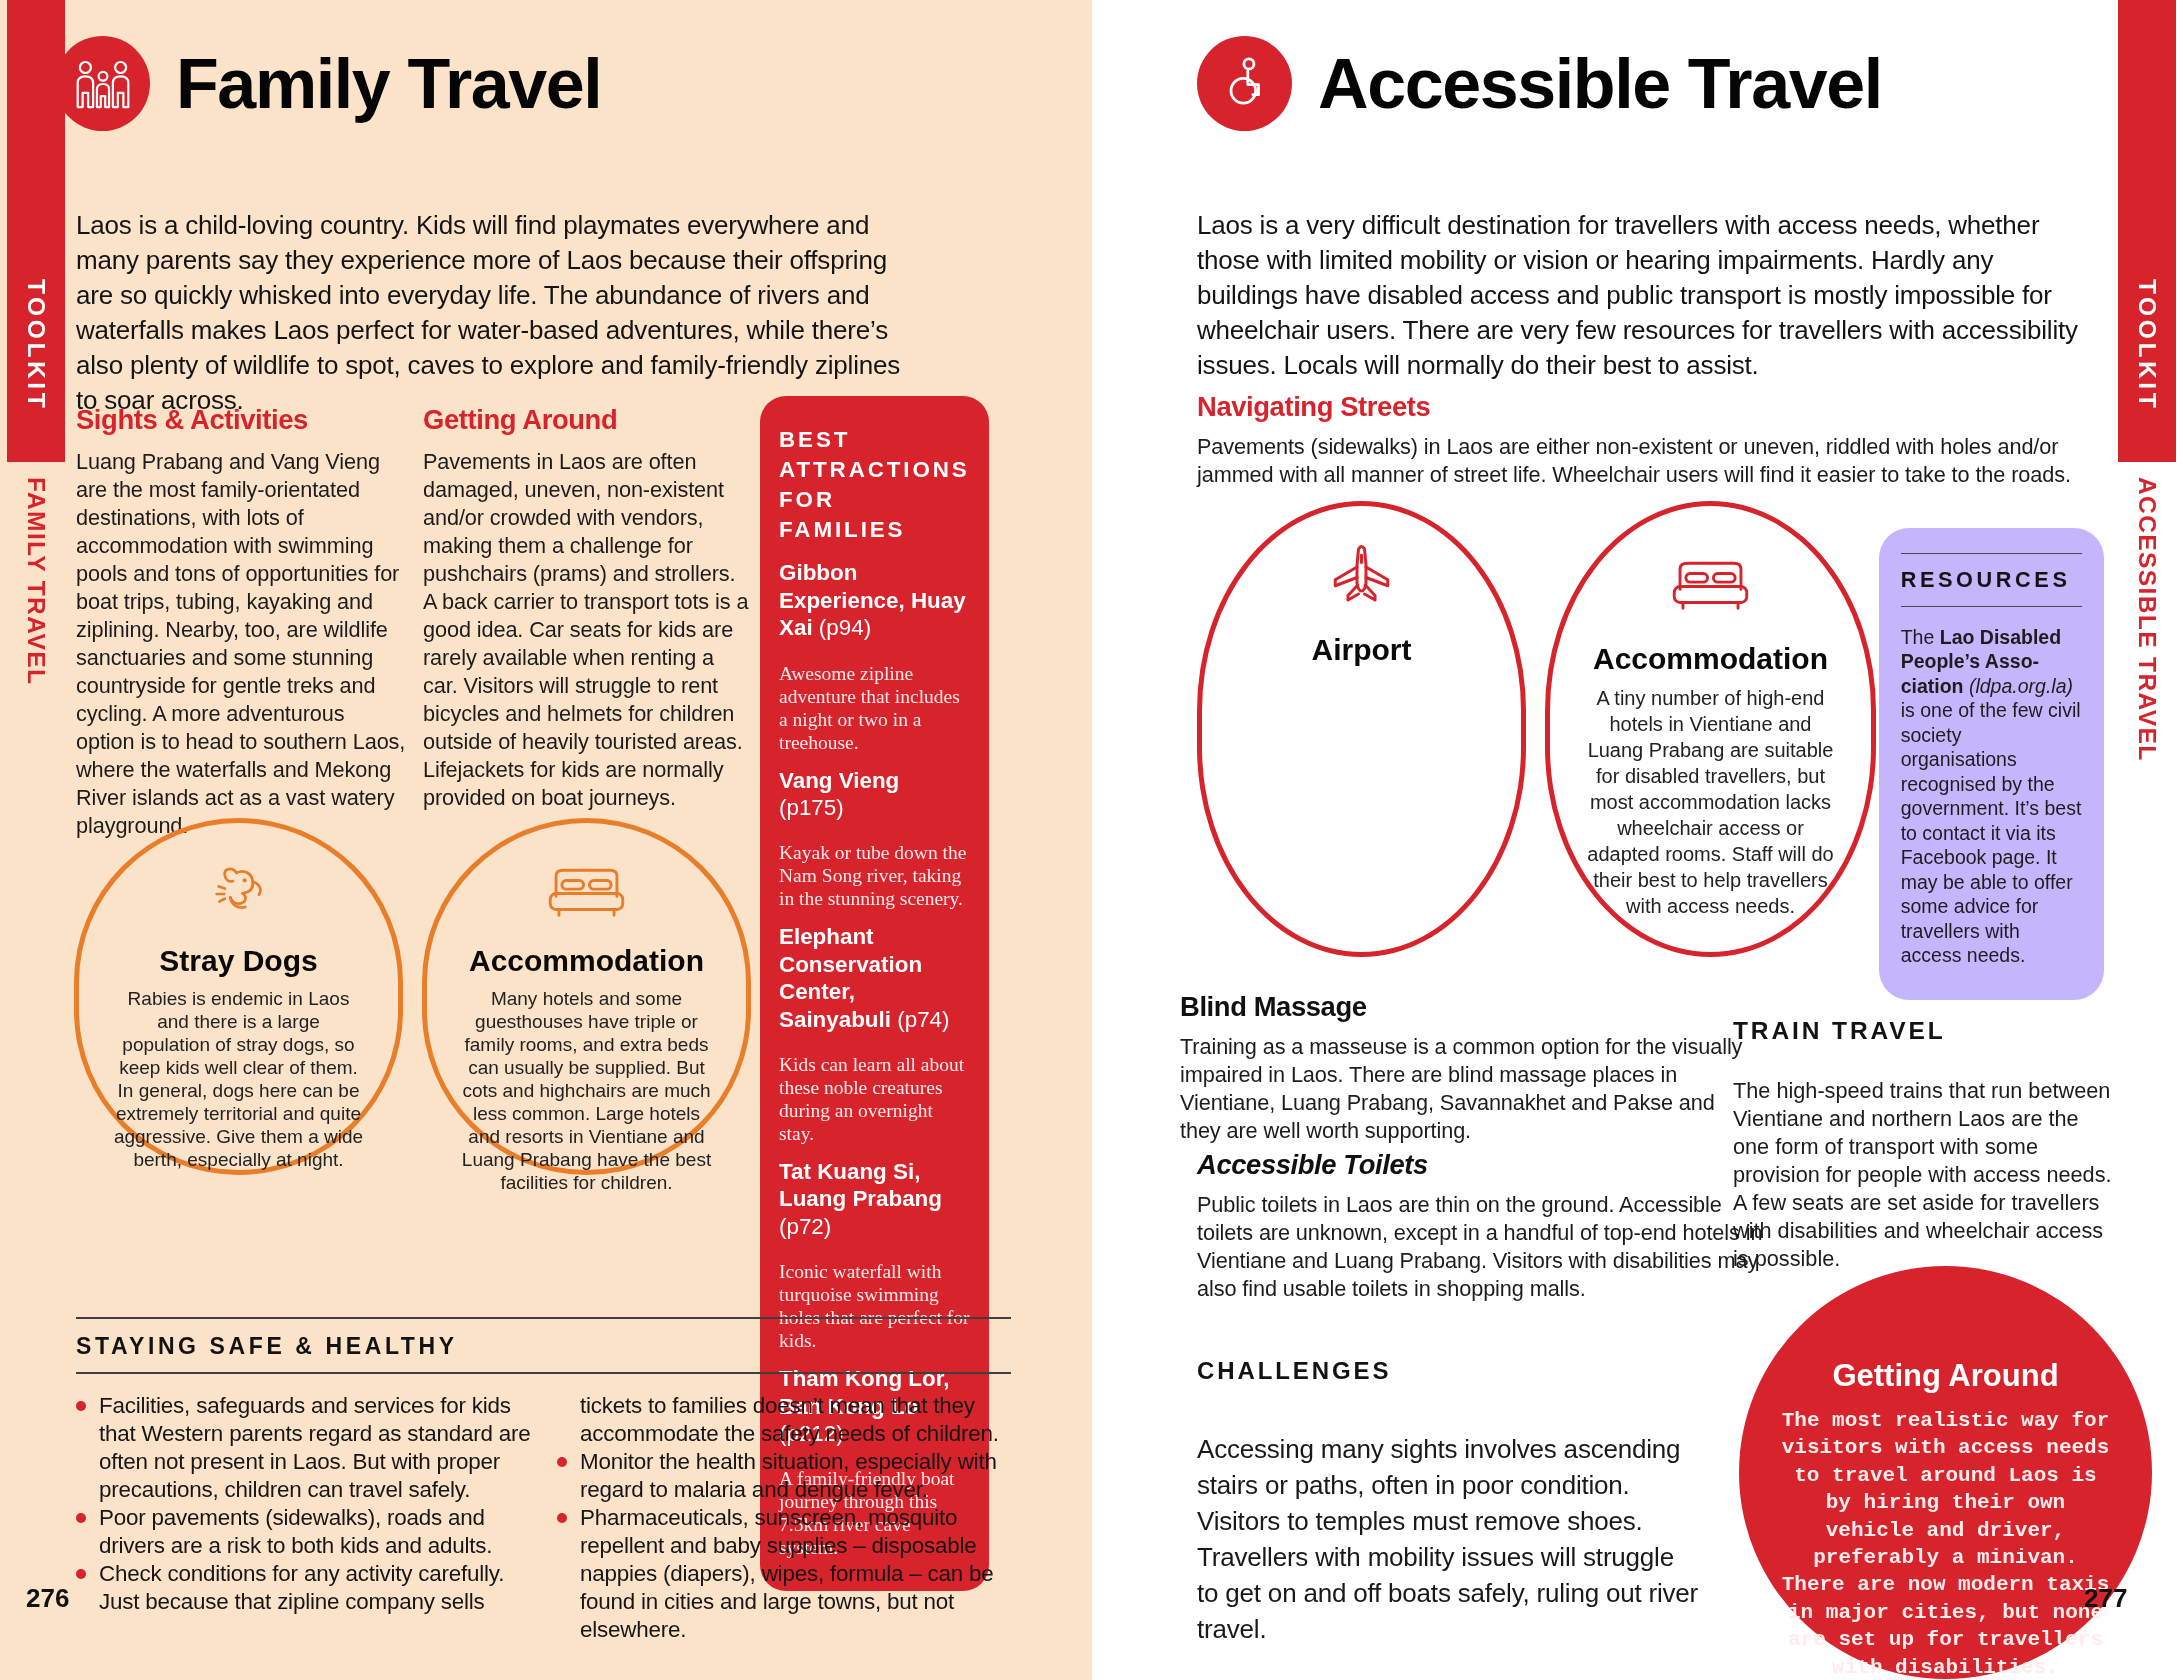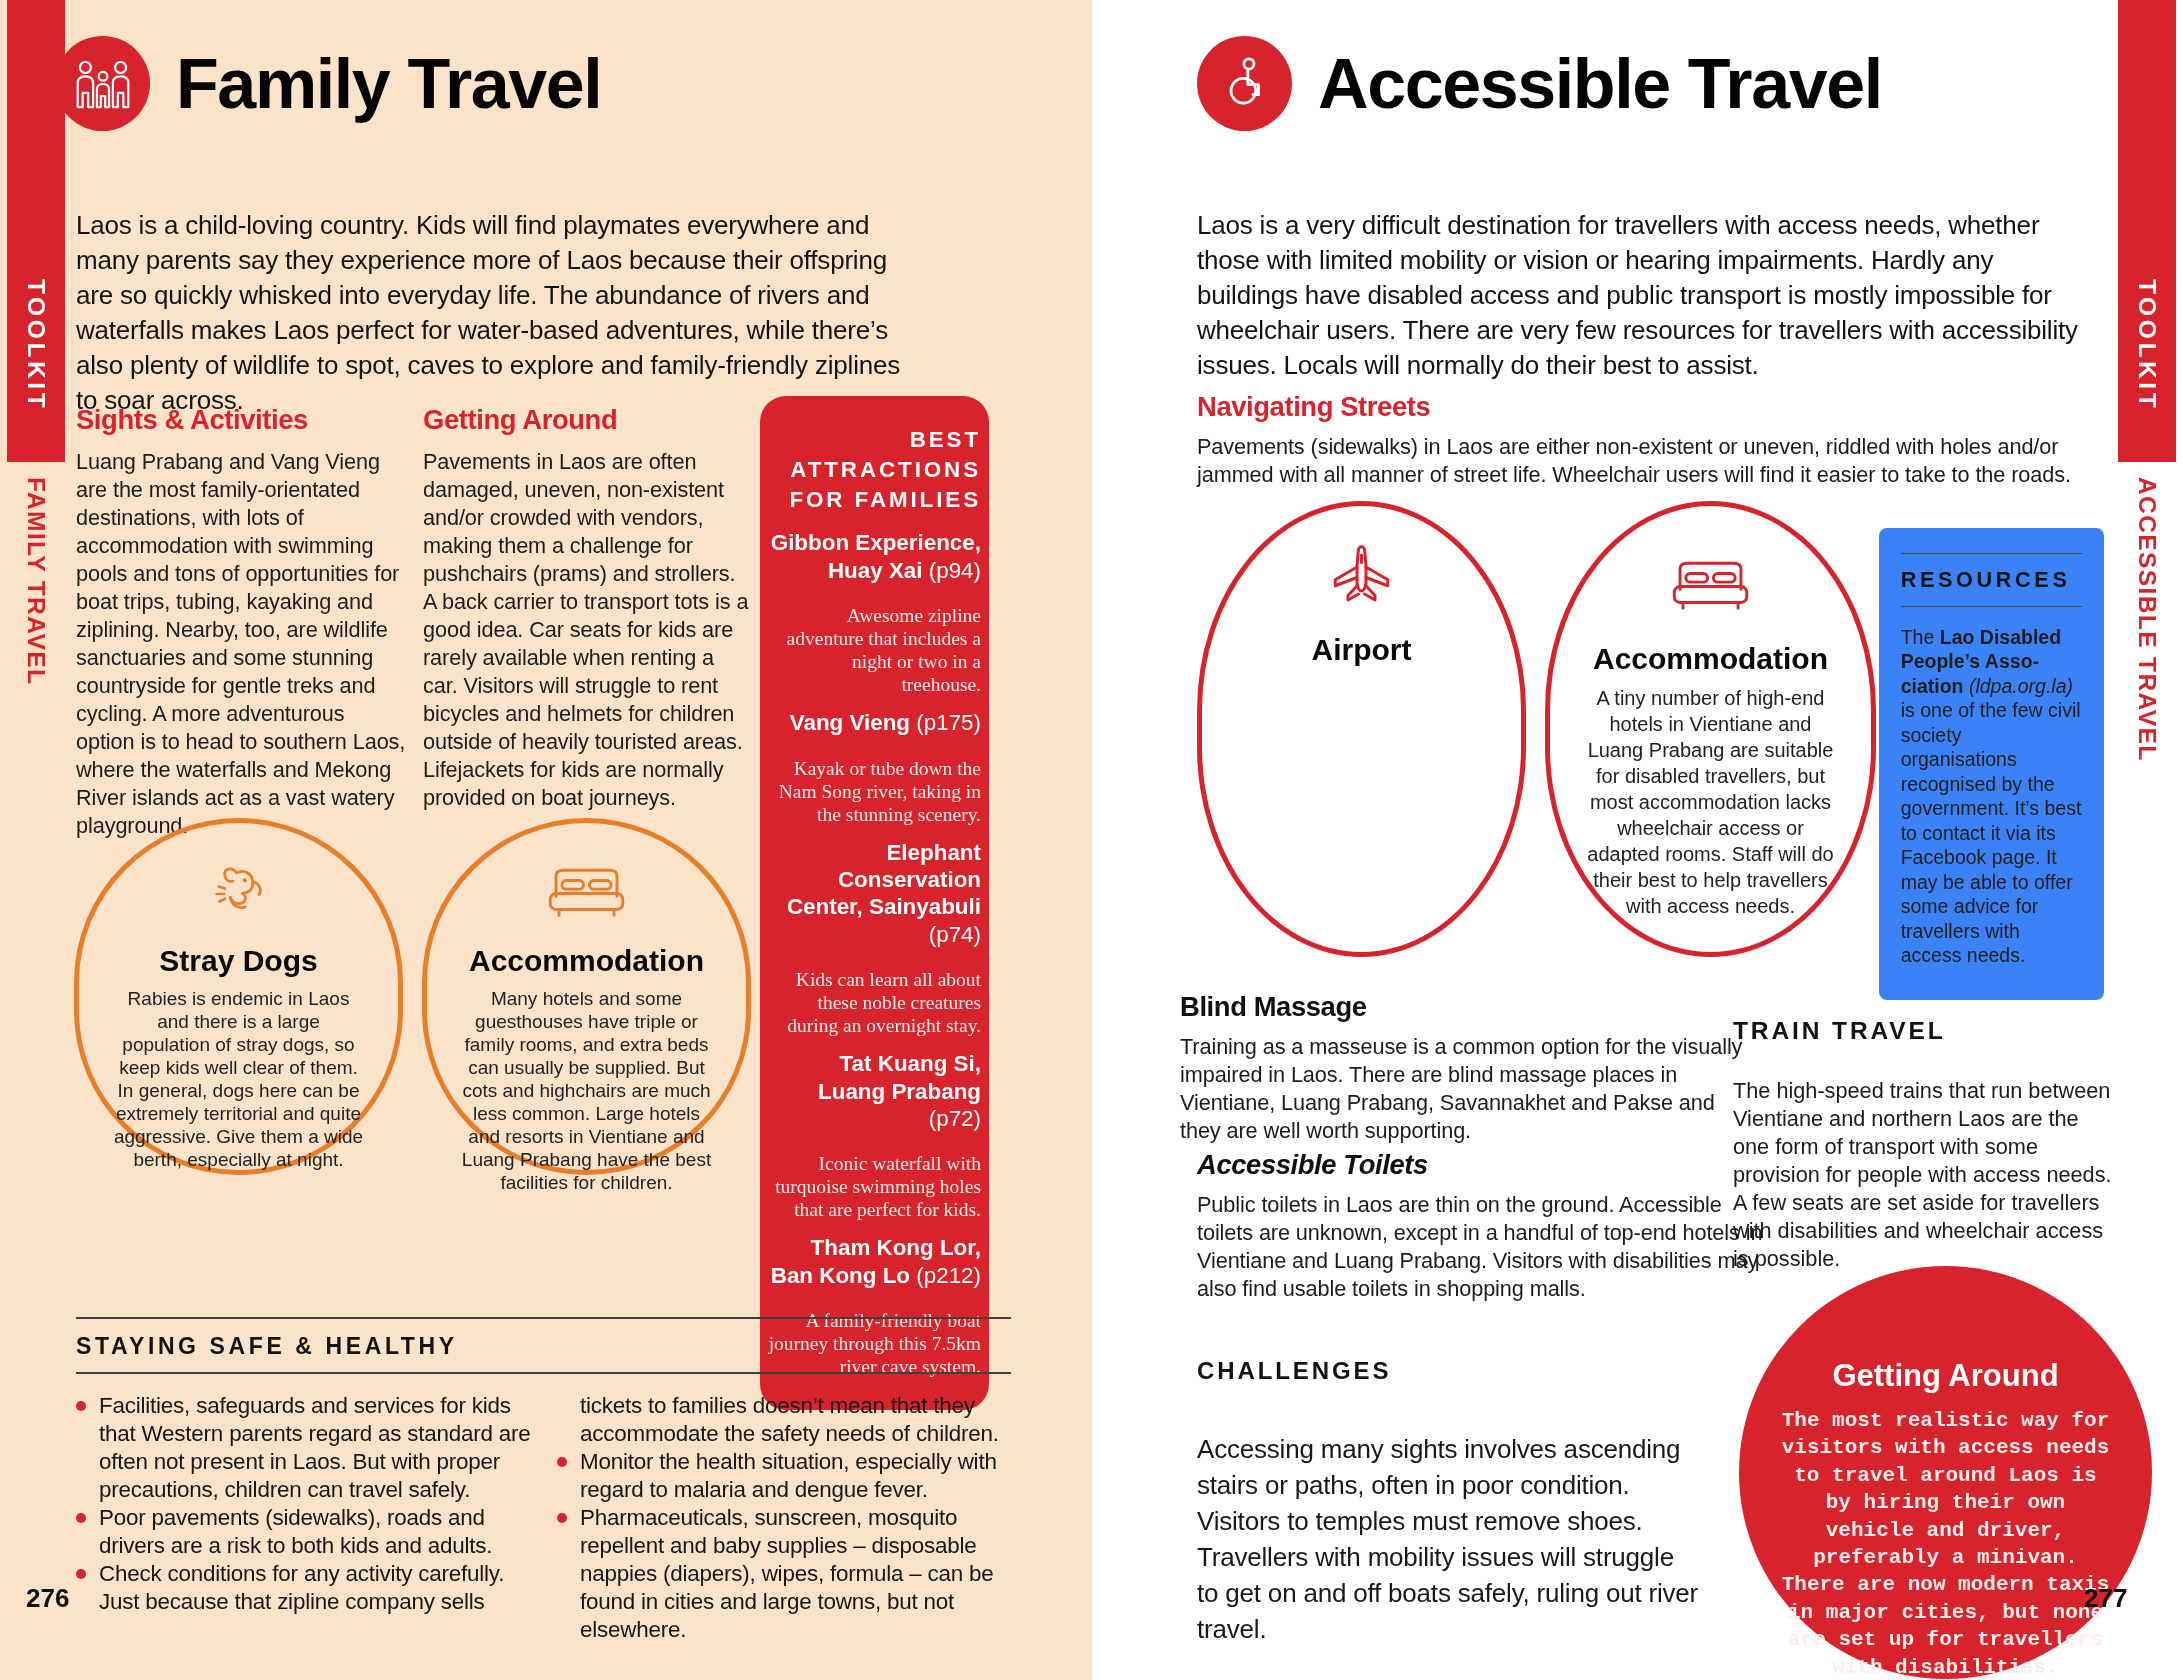--- a/index.html
+++ b/index.html
@@ -22,21 +22,21 @@
   .page-title { font-size:70px; font-weight:600; letter-spacing:-1.4px; color:#050505; white-space:nowrap; }
 
   .intro { position:absolute; font-size:26px; line-height:35px; letter-spacing:-0.2px; color:#141414; }
 
   .col { position:absolute; }
   .col-heading { font-size:27.4px; font-weight:bold; color:#d7232b; letter-spacing:-0.4px; margin-bottom:11.6px; }
   .col-heading.black { color:#111; }
   .col-body { font-size:21.7px; line-height:28px; letter-spacing:-0.1px; color:#1c1c1c; }
 
   
-  .red-box { position:absolute; background:#d7232b; border-radius:26px; color:#fff; text-align:right; padding:29px 8px 32px; }
+  .red-box { position:absolute; background:#d7232b; border-radius:26px; color:#fff; text-align:left; padding:29px 19px 32px; }
   .red-box-heading { font-size:22.4px; font-weight:bold; letter-spacing:2.9px; line-height:30px; margin-bottom:14.4px; }
   .attraction-name { font-size:22.4px; line-height:27.4px; font-weight:bold; margin-top:13px; }
   .attraction-name .pref { font-weight:normal; }
   .attraction-desc { font-size:19.5px; line-height:23px; margin-top:20px; color:#ffeaea;font-family:Liberation Serif, serif; }
 
   
   .oval { position:absolute; border:5px solid #e87d2a; border-radius:50% / 46%; text-align:center; padding:33px 32px 0; }
   .oval.red { border-color:#d7232b; }
   .oval-icon { height:75px; display:flex; align-items:center; justify-content:center; color:#e87d2a; margin-bottom:13px; }
   .oval.red .oval-icon { color:#d7232b; height:85px; }
@@ -51,21 +51,21 @@
   
   .bullets { position:absolute; }
   .bullet { display:flex; gap:13px; }
   .bullet .dot { width:10px; height:10px; border-radius:50%; background:#d7232b; margin-top:9.4px; flex:none; }
   .bullet.nodot .dot { visibility:hidden; }
   .bullet .btext { font-size:22.4px; line-height:28px; letter-spacing:-0.2px; color:#161616; }
 
   .pagenum { position:absolute; font-size:26px; font-weight:bold; color:#111; }
 
   
-  .resources { position:absolute; background:#3b82f6; border-radius:8px; padding:24.5px 21.7px 32px; }
+  .resources { position:absolute; background:#c4b5fd; border-radius:30px; padding:24.5px 21.7px 32px; }
   .resources .r-rule { height:1.4px; background:#4a4a4a; }
   .resources .r-heading { font-size:21.7px; font-weight:bold; letter-spacing:3.6px; color:#131313; padding:13px 0; }
   .resources .r-body { font-size:19.5px; line-height:24.5px; margin-top:17.3px; color:#1d1d1d; }
   .resources .r-body b { font-weight:bold; }
   .resources .r-body i { font-style:italic; }
 
   
   .challenges-body { position:absolute; font-size:26px; line-height:36px; letter-spacing:-0.2px; color:#191919; }
   .train-body { position:absolute; font-size:21.7px; line-height:28px; color:#1c1c1c; }
 

